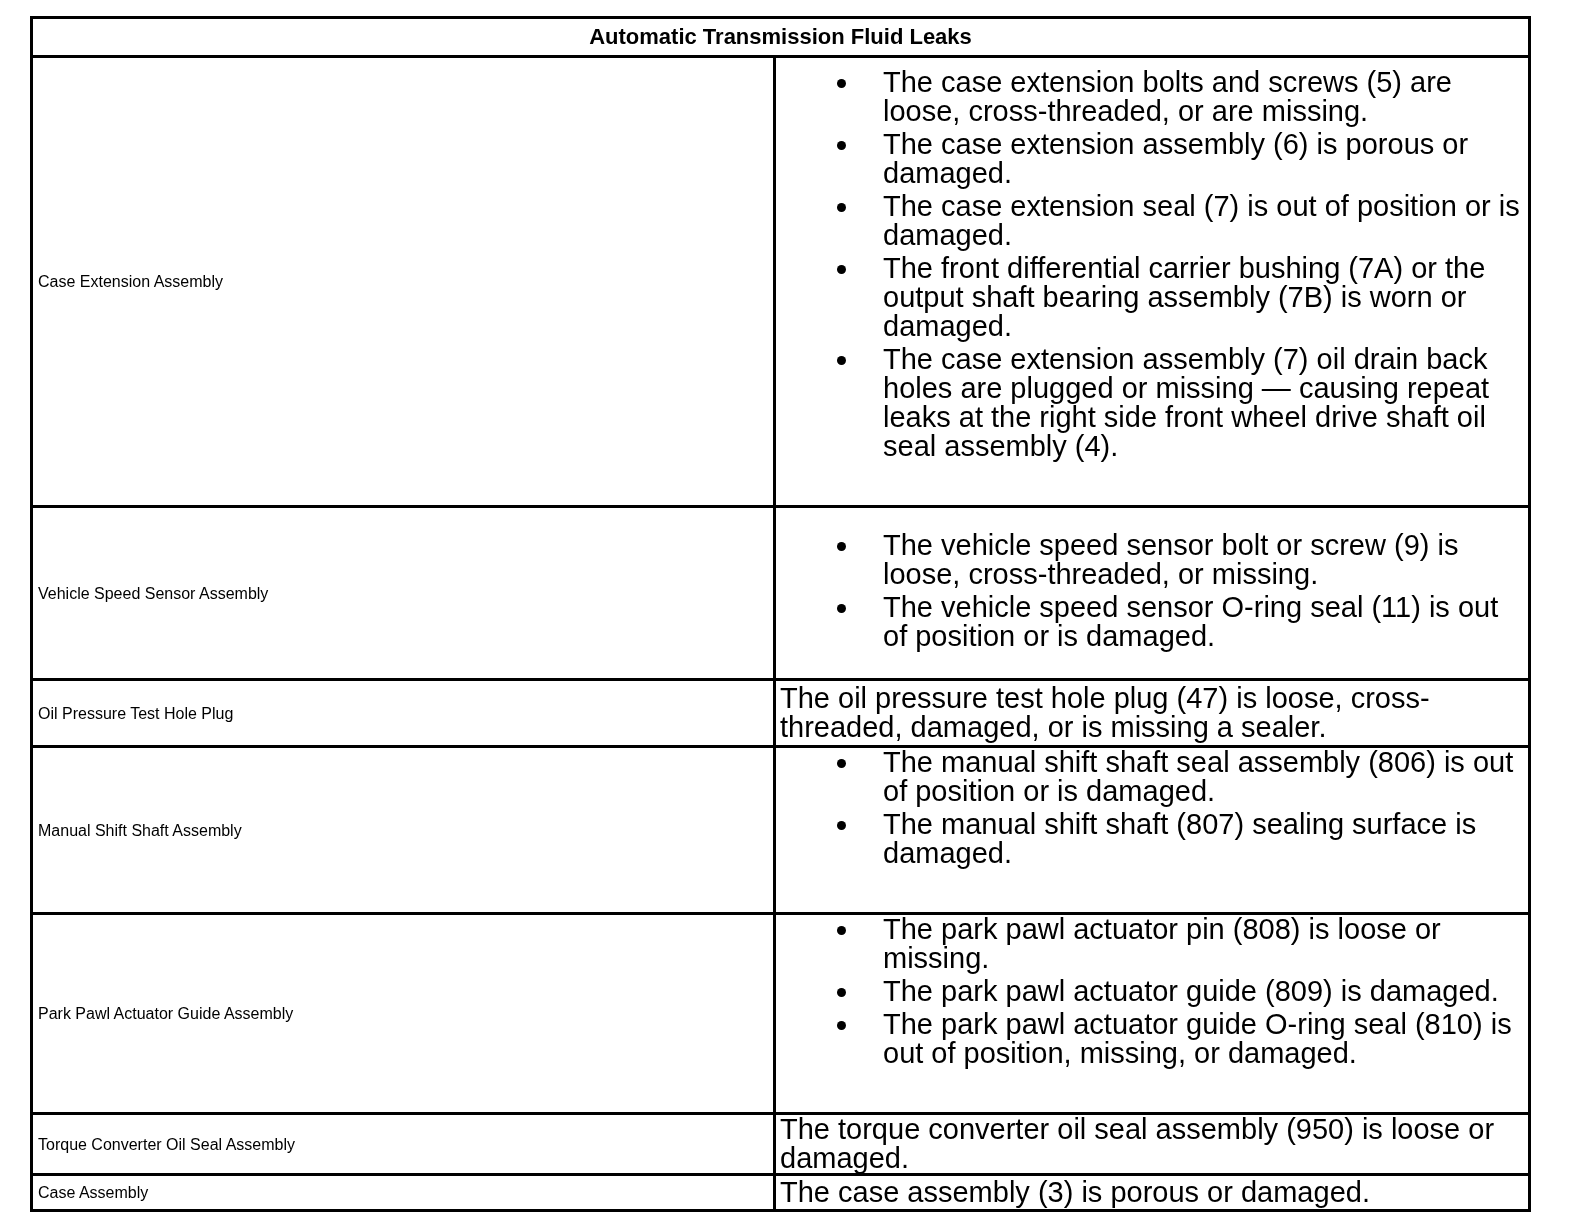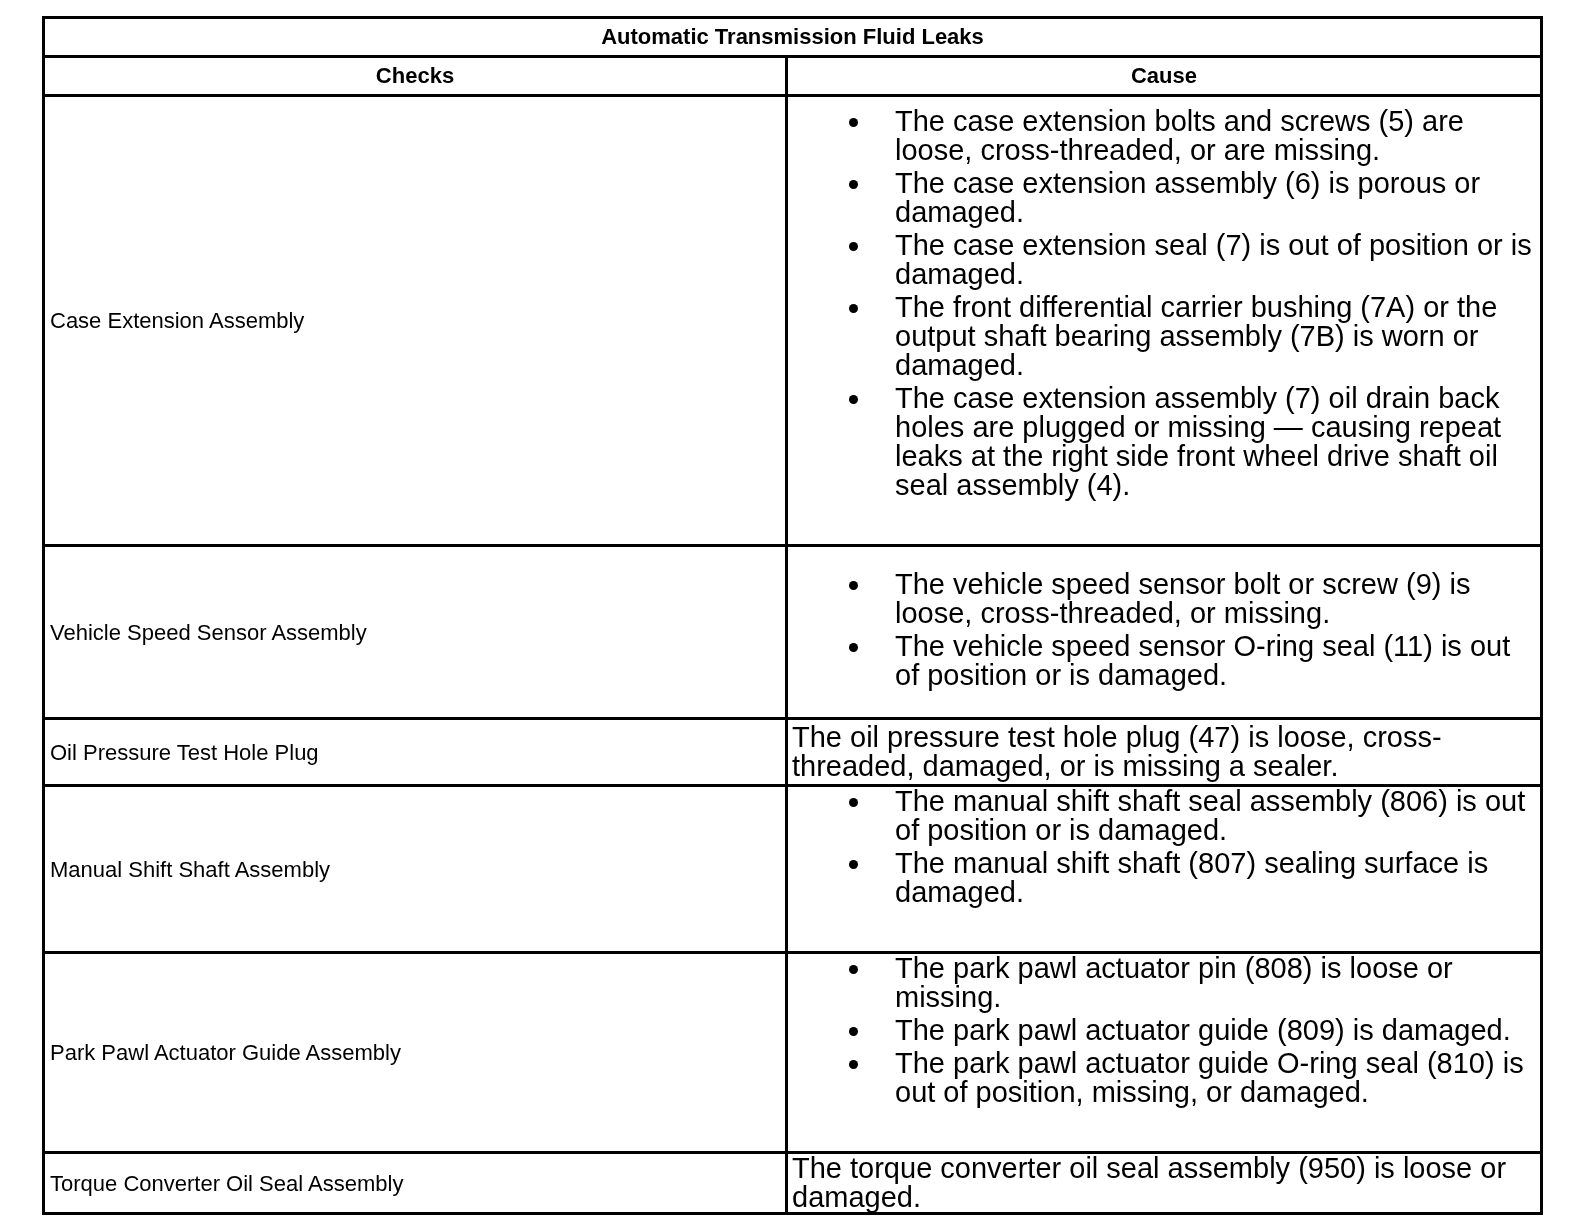--- a/index.html
+++ b/index.html
@@ -1,44 +1,40 @@
 <!DOCTYPE html>
 <html><head>
   <meta charset="utf-8">
   <style>
     html, body { margin: 0; padding: 0; background: #ffffff; }
     body { width: 1584px; height: 1224px; position: relative; overflow: hidden;
            font-family: "Liberation Sans", sans-serif; color: #000; }
     table { position: absolute; left: 30px; top: 16px; width: 1498px;
-            border-collapse: collapse; table-layout: fixed; margin-left: 12px; }
+            border-collapse: collapse; table-layout: fixed; }
     td, th { border: 3px solid #000; padding: 0; vertical-align: middle; }
     .title { height: 36px; font-size: 22px; font-weight: bold; text-align: center; }
     .head { height: 36px; font-size: 22px; font-weight: bold; text-align: center; }
-    .check { font-size: 22px; padding-left: 5px; line-height: 29px; }
+    .check { font-size: 16px; padding-left: 5px; line-height: 29px; }
     .cause { font-size: 29px; line-height: 29px; padding: 0 4px; }
     ul { margin: 0; padding: 0; list-style: none; }
     li { position: relative; padding-left: 103px; margin-bottom: 4px; }
     li::before { content: ""; position: absolute; left: 57px; top: 11px; width: 9px; height: 9px;
                  border-radius: 50%; background: #000; }
   </style>
 </head>
 <body>
 
 <table>
   <colgroup>
       <col style="width:743px">
       <col style="width:755px">
     </colgroup>
   <tbody>
       <tr>
     <th colspan="2" class="title">Automatic Transmission Fluid Leaks</th>
-  </tr>
-  <tr>
-    <th class="head">Checks</th>
-    <th class="head">Cause</th>
   </tr>
 
   <tr style="height:357px">
     <td class="check">Case Extension Assembly</td>
     <td class="cause" style="padding-top:10px;padding-bottom:40px">
       <ul>
         <li>The case extension bolts and screws (5) are loose, cross-threaded, or are missing.</li>
         <li>The case extension assembly (6) is porous or damaged.</li>
         <li>The case extension seal (7) is out of position or is damaged.</li>
         <li>The front differential carrier bushing (7A) or the output shaft bearing assembly (7B) is worn or damaged.</li>
@@ -82,14 +78,18 @@
       </ul>
     </td>
   </tr>
 
   <tr style="height:38px">
     <td class="check">Torque Converter Oil Seal Assembly</td>
     <td class="cause">The torque converter oil seal assembly (950) is loose or damaged.</td>
   </tr>
 
 
+  <tr style="height:36px">
+    <td class="check">Case Assembly</td>
+    <td class="cause">The case assembly (3) is porous or damaged.</td>
+  </tr>
 </tbody>
   </table>
 
 </body></html>

